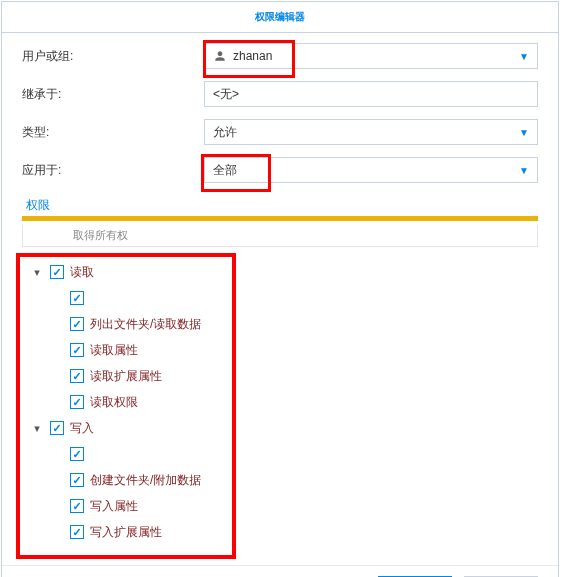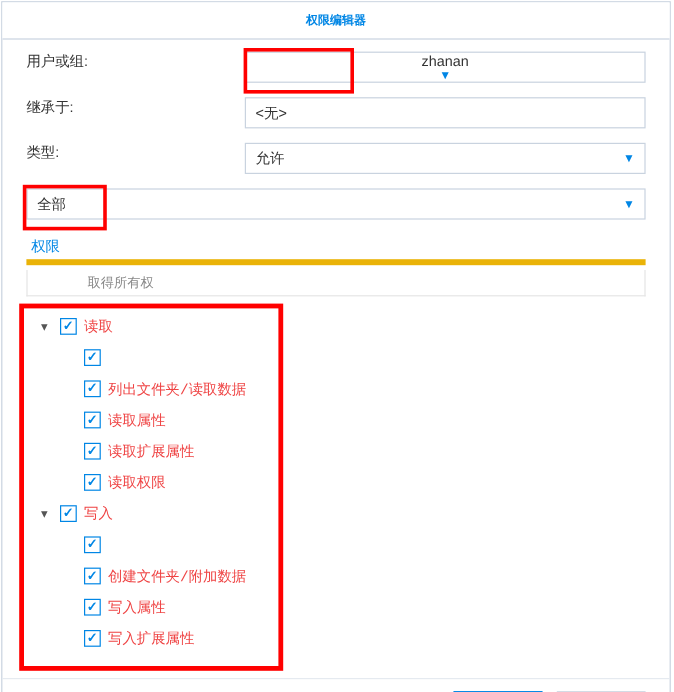--- a/index.html
+++ b/index.html
@@ -1,38 +1,38 @@
 <!DOCTYPE html>
 <html><head>
 <meta charset="utf-8">
 <style>
 * { box-sizing: border-box; margin: 0; padding: 0; }
 body { font-family: "Microsoft YaHei", Arial, sans-serif; font-size: 12px; color: #333; background: #fff; width: 562px; }
 .dialog { border: 1px solid #c9d3df; width: 558px; margin: 1px; }
 .title-bar { background: #fff; color: #0086e5; text-align: center; padding: 8px 0; font-size: 10px; border-bottom: 1px solid #c9d3df; font-weight: bold; }
 .form-area { padding: 10px 20px 0 20px; }
-.form-row { display: flex; margin-bottom: 12px; }
+.form-row { display: flex; align-items: center; margin-bottom: 12px; }
 .form-label { width: 182px; color: #333; }
 .form-control { flex: 1; height: 26px; border: 1px solid #c9d3df; background: #fff; display: flex; align-items: center; padding: 0 8px; position: relative; cursor: pointer; }
 .form-control .value { flex: 1; color: #333; }
 .form-control .caret { color: #0086e5; font-size: 10px; }
 .user-icon { width: 14px; height: 14px; margin-right: 6px; fill: #666; }
-.highlight-user { position: relative; flex-direction: column; }
+.highlight-user { position: relative; }
 .highlight-user::before { content: ""; position: absolute; left: -2px; top: -4px; width: 86px; height: 32px; border: 3px solid #ff0000; pointer-events: none; }
 .highlight-apply { position: relative; }
 .highlight-apply::before { content: ""; position: absolute; left: -4px; top: -4px; width: 64px; height: 32px; border: 3px solid #ff0000; pointer-events: none; }
 .perm-header { color: #0086e5; padding: 2px 0 2px 4px; border-bottom: 5px solid #eab308; margin: 0 20px 4px 20px; font-size: 12px; }
 .cut-row { margin: 0 20px; border: 1px solid #e5e5e5; border-top: none; padding: 3px 50px; color: #888; font-size: 11px; }
 .tree-wrap { position: relative; margin: 6px 14px 10px 14px; padding: 6px 6px 10px 6px; }
 .tree-highlight { position: absolute; left: 0; top: 0; right: 308px; bottom: -4px; border: 4px solid #ff0000; pointer-events: none; }
 .tree { padding-left: 8px; }
 .node { display: flex; align-items: center; height: 26px; }
 .toggle { width: 14px; text-align: center; color: #555; cursor: pointer; font-size: 11px; user-select: none; }
 .chk { width: 14px; height: 14px; border: 1px solid #0086e5; margin: 0 6px; display: flex; align-items: center; justify-content: center; cursor: pointer; color: #0086e5; font-size: 11px; font-weight: bold; line-height: 1; }
-.lbl { color: #ef4444; font-family: Liberation Mono, monospace; }
+.lbl { color: #7f1d1d; }
 .children { padding-left: 34px; }
 .footer { display: flex; justify-content: flex-end; gap: 12px; padding: 10px 20px 12px 0; border-top: 1px solid #e5eaf0; }
 .btn { min-width: 74px; height: 28px; border: 1px solid #c9d3df; background: #fff; color: #333; cursor: pointer; font-size: 12px; }
 .btn.primary { background: #0086e5; border-color: #0086e5; color: #fff; }
 </style>
 </head>
 <body>
 
 <div class="dialog">
 
@@ -60,20 +60,21 @@
 
     <div class="form-row">
       <div class="form-label">类型:</div>
       <div class="form-control">
         <span class="value">允许</span>
         <span class="caret">▼</span>
       </div>
     </div>
 
     <div class="form-row">
+      <div class="form-label">应用于:</div>
       <div class="form-control highlight-apply">
         <span class="value">全部</span>
         <span class="caret">▼</span>
       </div>
     </div>
 
   </div>
 
   <div class="perm-header">权限</div>
   <div class="cut-row">取得所有权</div>

